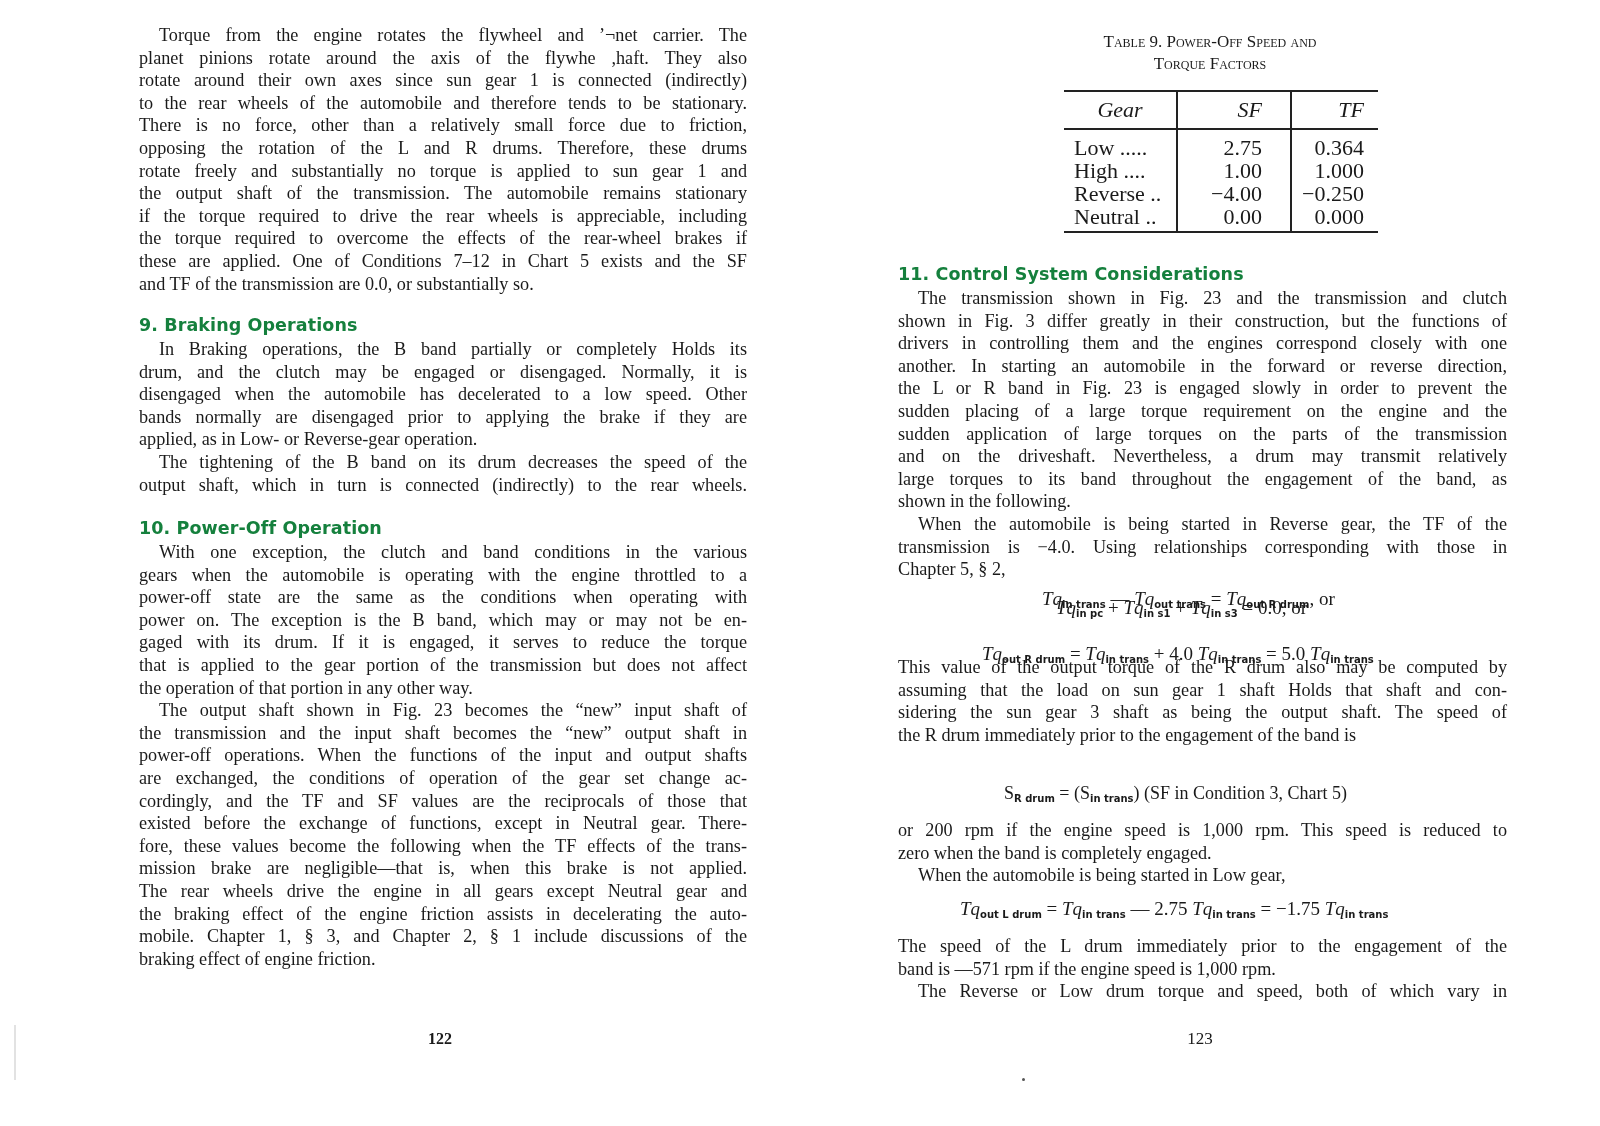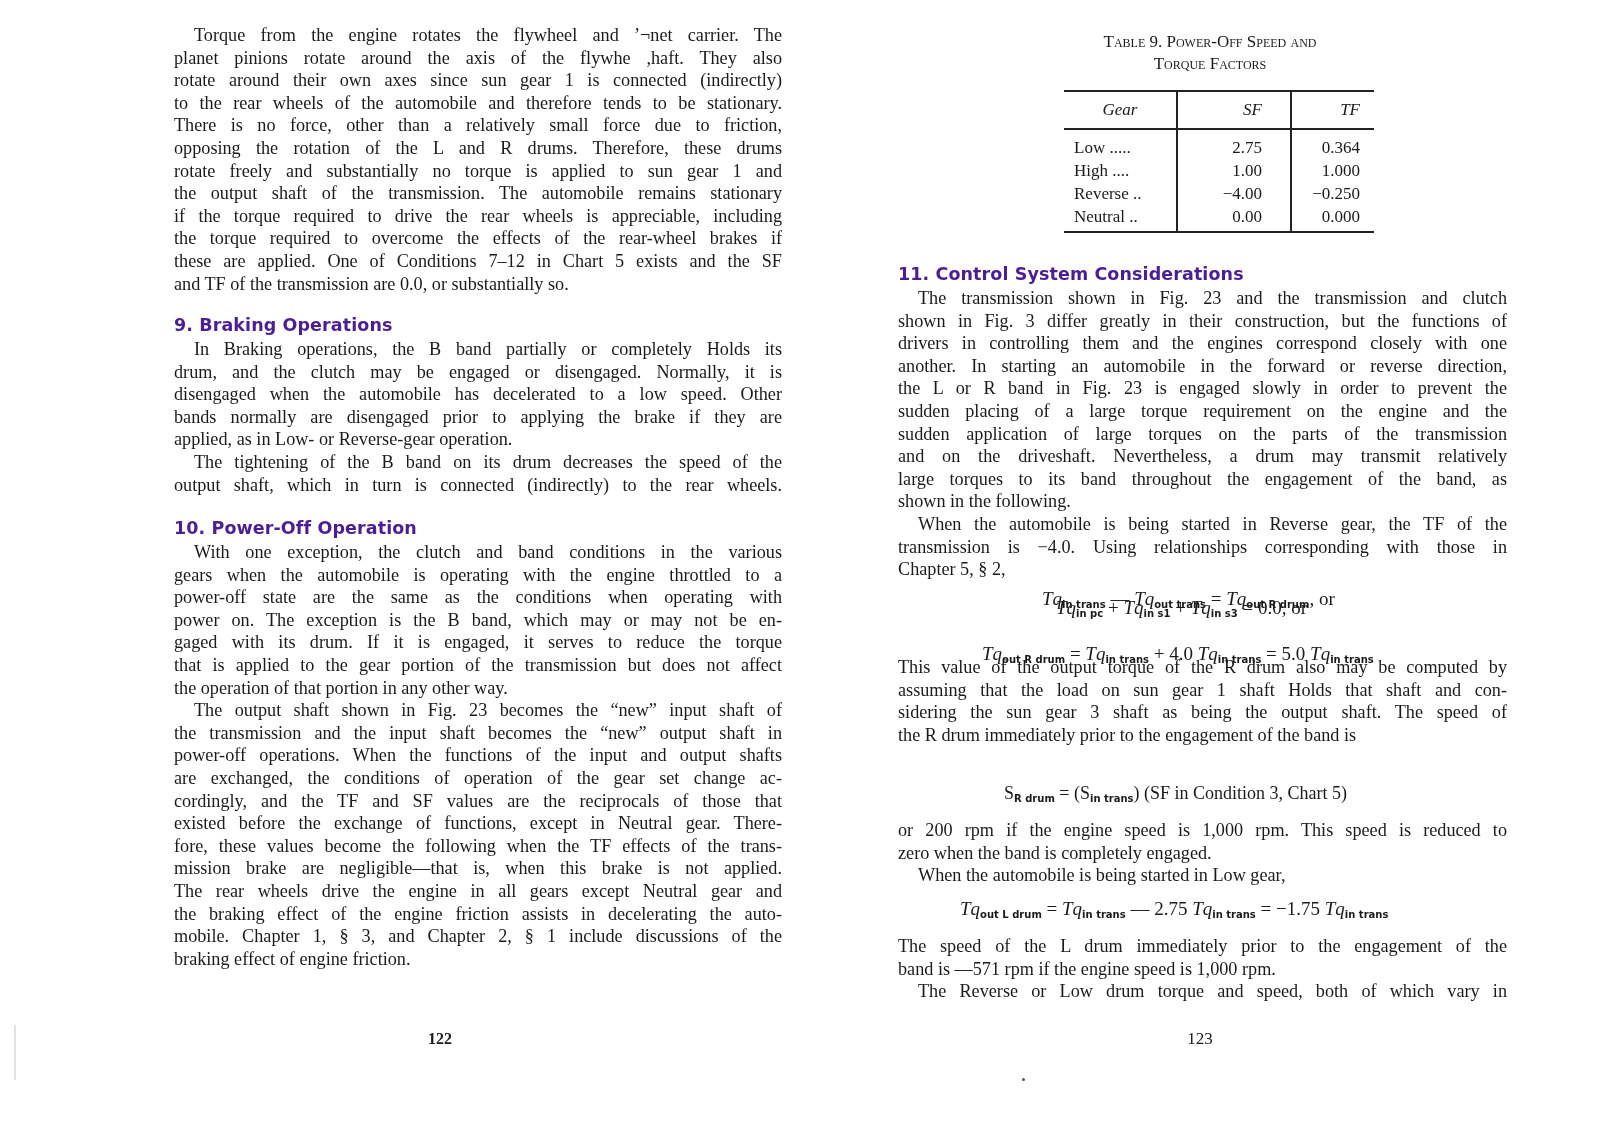--- a/index.html
+++ b/index.html
@@ -3,39 +3,39 @@
 <meta charset="utf-8">
 <style>
   html, body { margin: 0; padding: 0; background: #ffffff; }
   body { width: 1600px; height: 1126px; position: relative; overflow: hidden;
          font-family: "Liberation Serif", "DejaVu Serif", serif; color: #1a1a1a; }
   .page { position: absolute; top: 0; height: 1126px; }
   .left-page { left: 0; width: 800px; }
   .right-page { left: 800px; width: 800px; }
 
   .col { position: absolute; }
-  .left-col { left: 139px; width: 608px; margin-left: 35px; }
+  .left-col { left: 139px; width: 608px; }
   .right-col { left: 98px; width: 609px; }
 
   .line { height: 22.6px; line-height: 22.6px; font-size: 18.2px; white-space: nowrap;
           text-align: justify; text-align-last: justify; display: block; }
   .line.last { text-align-last: left; }
   .line.indent { padding-left: 20px; }
 
   .heading { font-family: "DejaVu Sans", "Liberation Sans", sans-serif; font-weight: bold;
-             font-size: 17.5px; height: 26px; line-height: 26px; color: #4c1d95; letter-spacing: 0.1px; }
+             font-size: 17.5px; height: 26px; line-height: 26px; color: #15803d; letter-spacing: 0.1px; }
 
   .pagenum { position: absolute; font-family: "Liberation Serif", serif; font-weight: bold;
              font-size: 16px; text-align: center; width: 60px; }
 
   
   .table-title { position: absolute; left: 240px; width: 340px; text-align: center;
                  font-variant: small-caps; font-size: 17px; line-height: 22px; top: 31px; }
   .tbl { position: absolute; left: 264px; top: 90px; border-collapse: collapse;
-         font-size: 17px; }
+         font-size: 22px; }
   .tbl th { font-style: italic; font-weight: normal; height: 36px; padding: 0 10px;
             border-top: 2px solid #222; border-bottom: 2px solid #222; }
   .tbl td { height: 23px; line-height: 23px; padding: 0 10px; }
   .tbl tr.first td { padding-top: 6px; }
   .tbl tr.lastrow td { border-bottom: 2px solid #222; padding-bottom: 3px; }
   .tbl .c-gear { width: 92px; text-align: left; border-right: 2px solid #222; }
   .tbl th.c-gear { text-align: center; }
   .tbl .c-sf { width: 74px; text-align: right; border-right: 2px solid #222; padding-right: 28px; }
   .tbl .c-tf { width: 58px; text-align: right; padding-right: 14px; }
 

